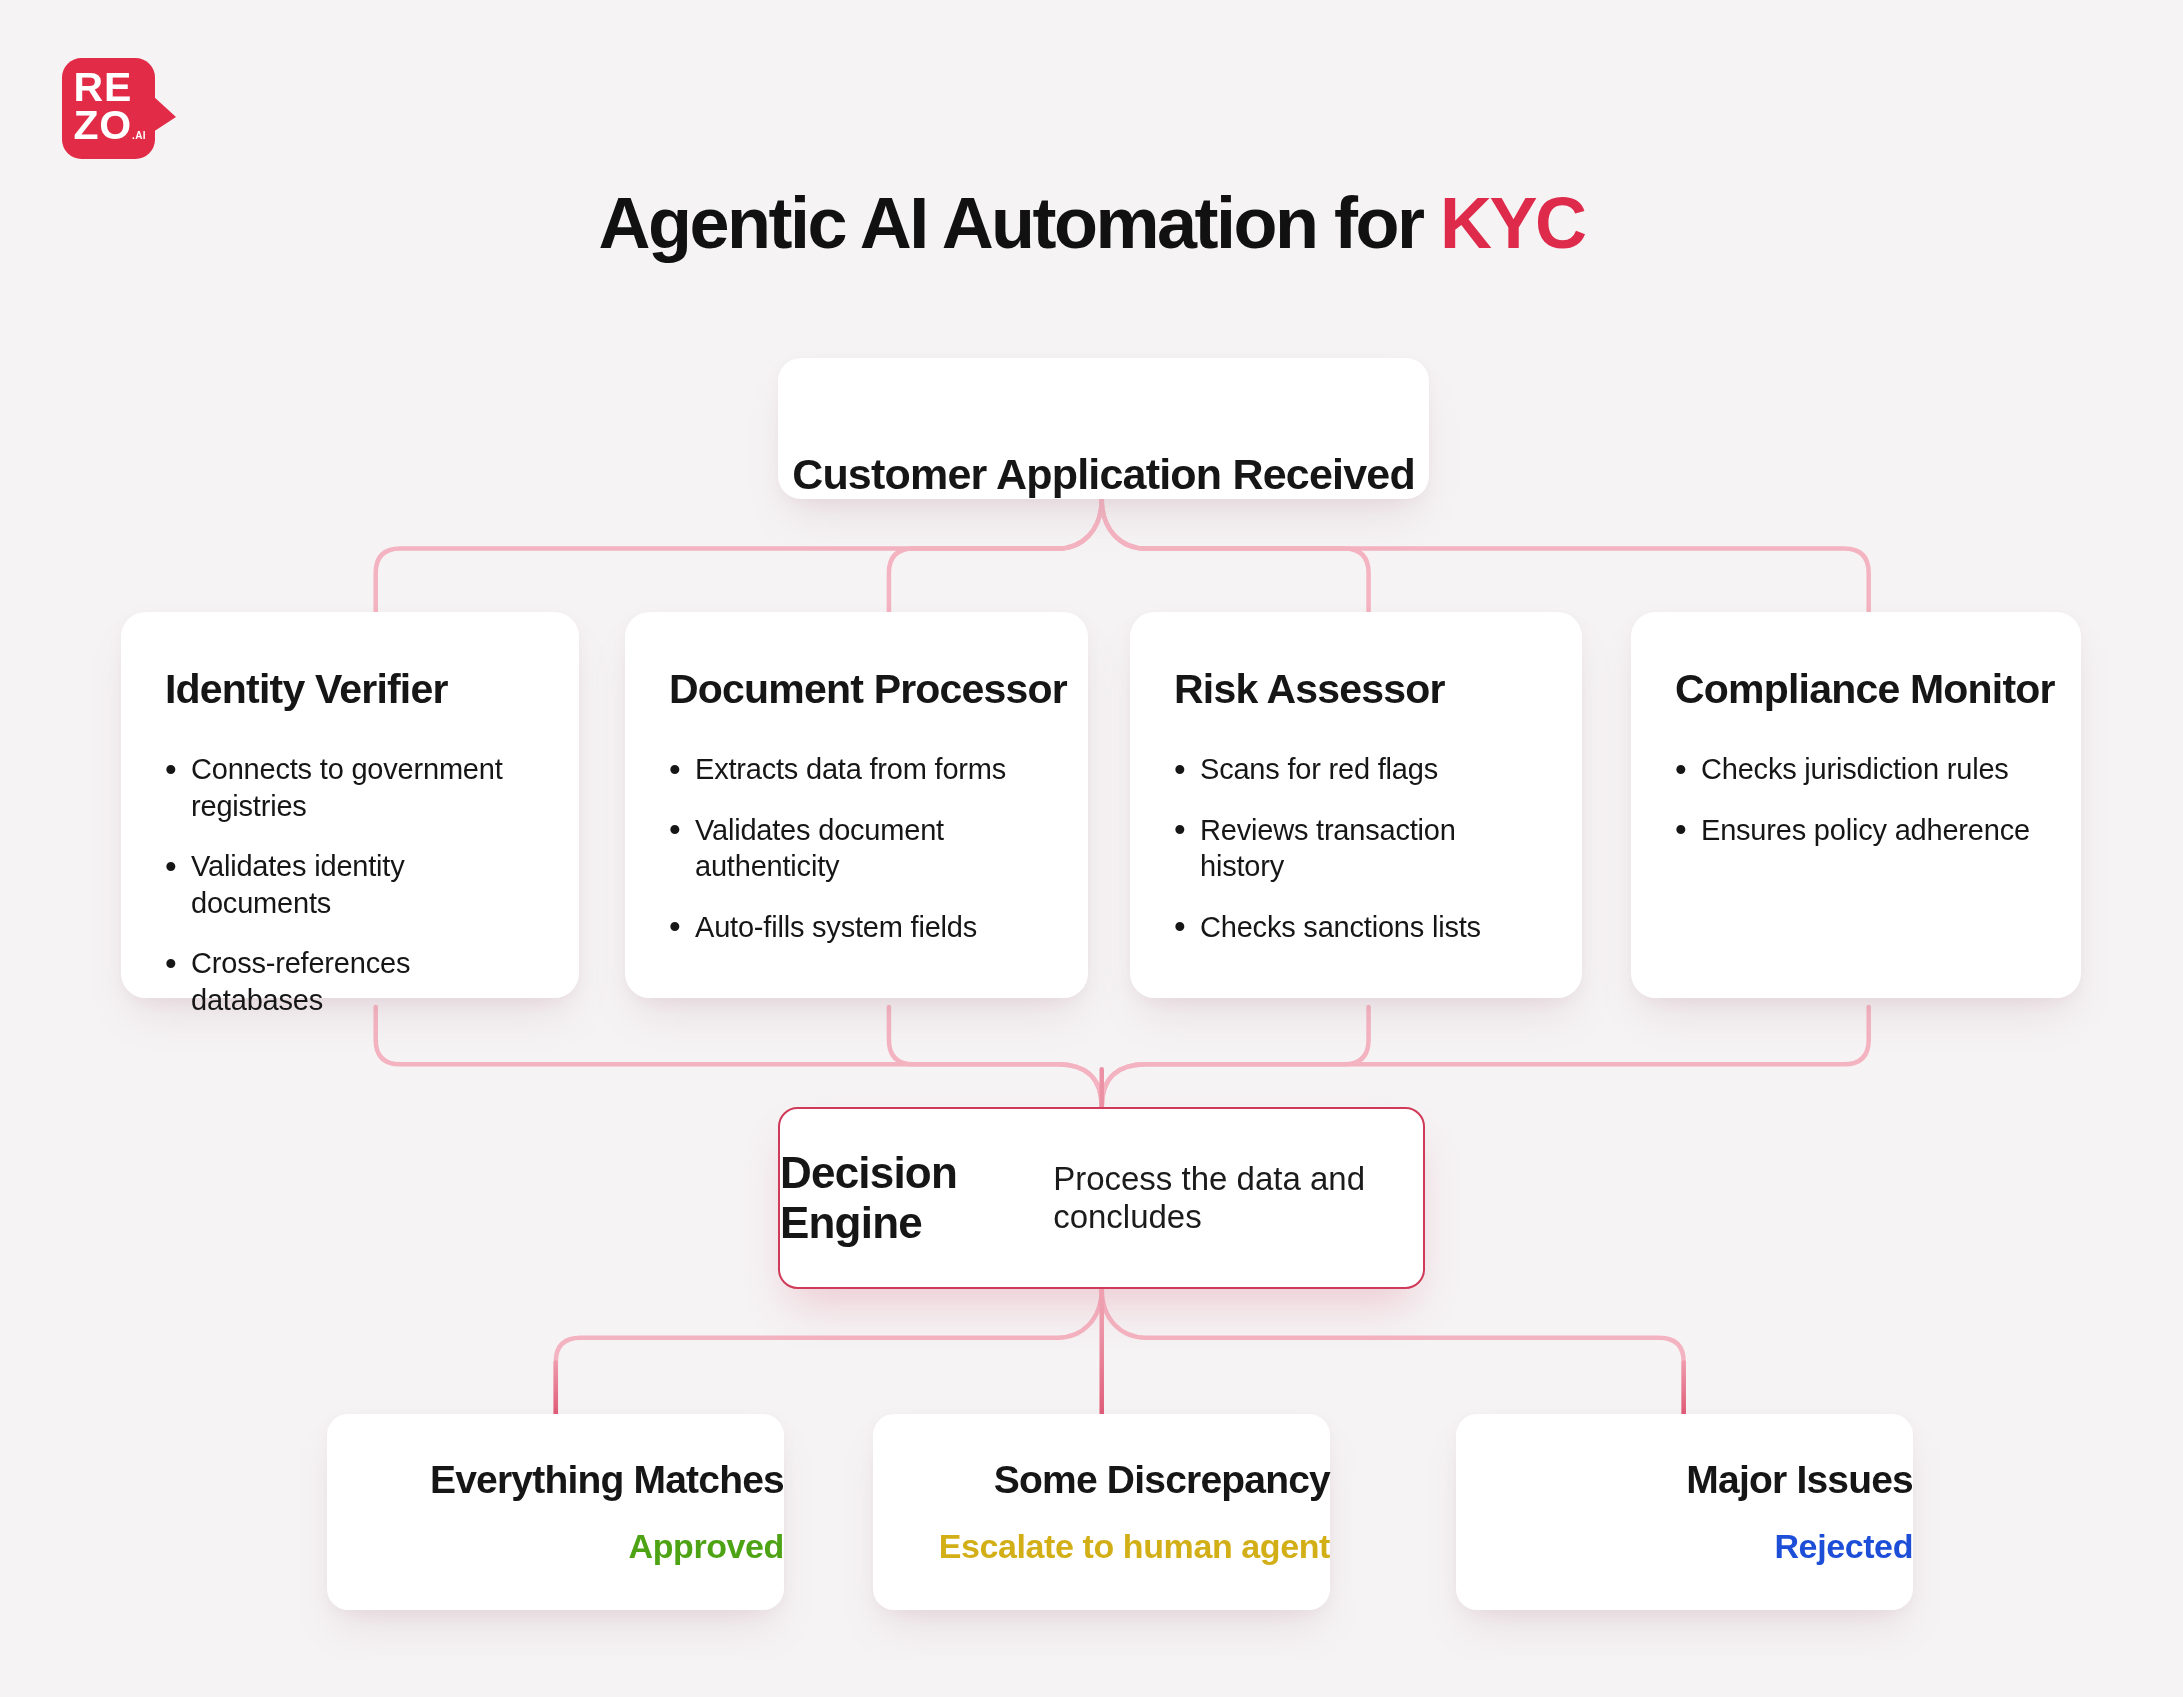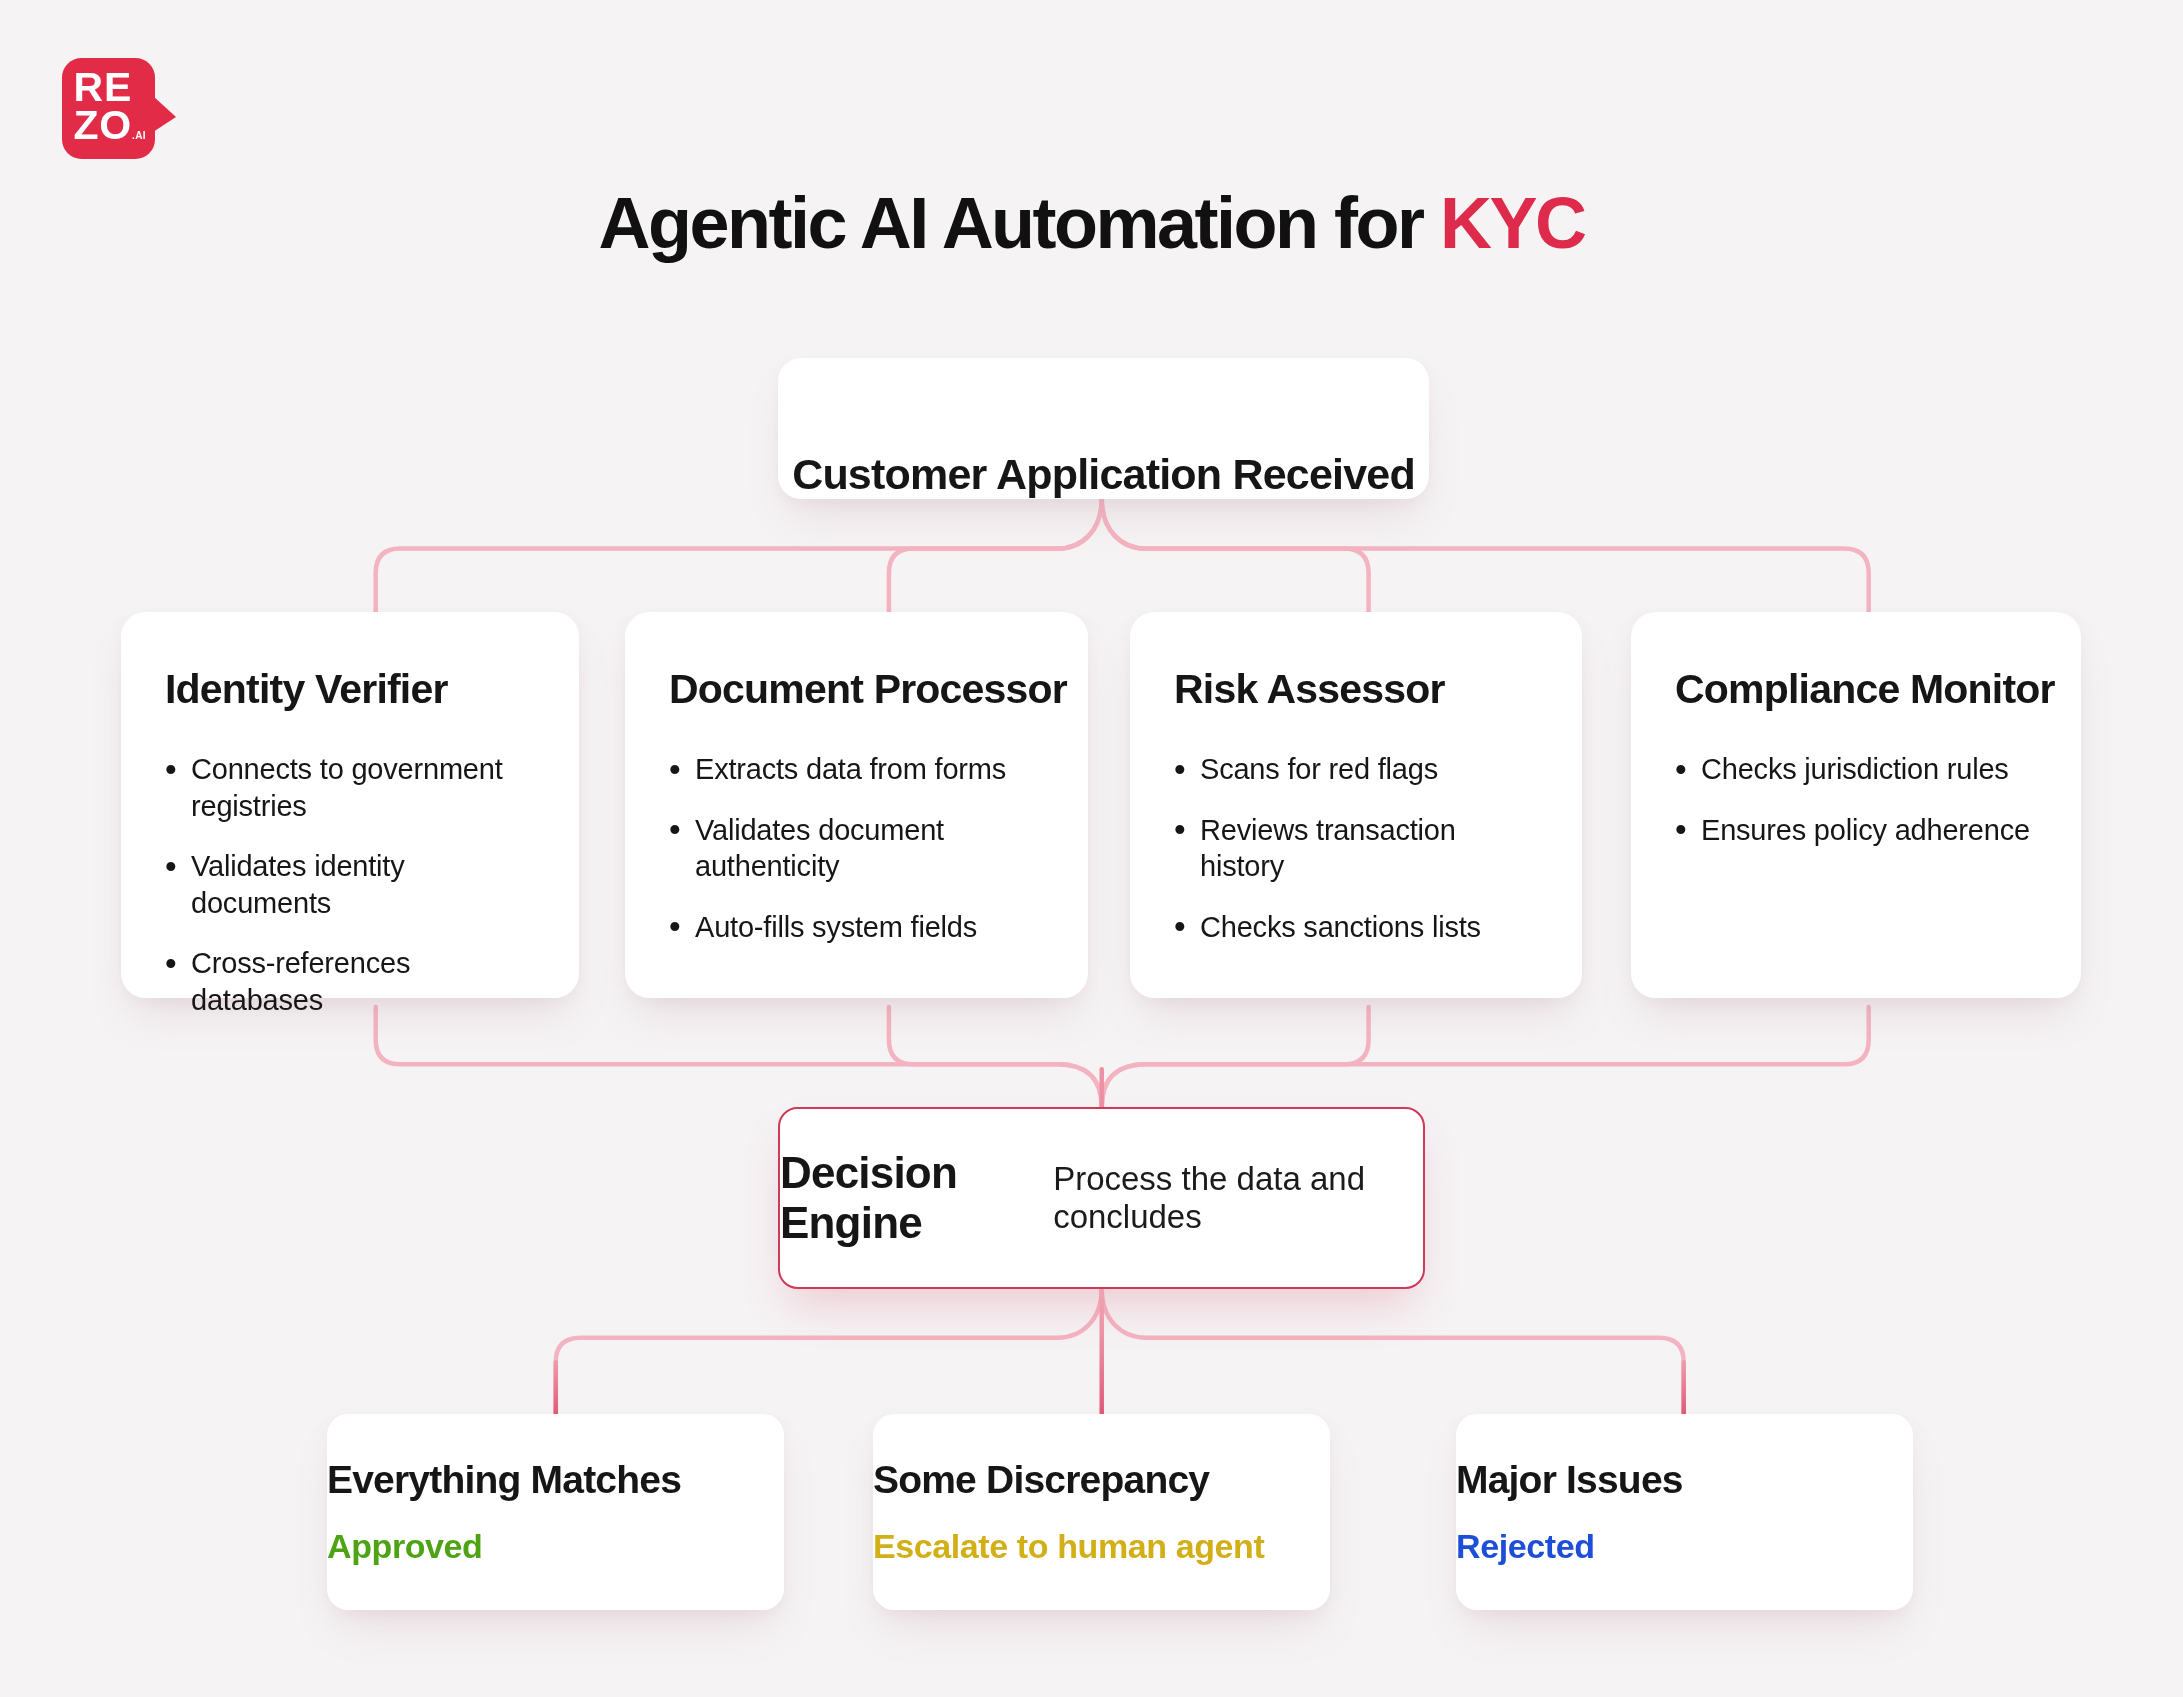--- a/index.html
+++ b/index.html
@@ -38,21 +38,21 @@
   .agent-4{left:1631px;width:450px;}
   
   .decision{left:778px;top:1107px;width:647px;height:182px;border-radius:19.6px;
     border:2.5px solid #CF3A58;box-sizing:border-box;
     display:flex;flex-direction:row;align-items:center;justify-content:center;gap:13px;
     box-shadow:0 24.6px 45px -12.3px rgba(215,90,120,.28);}
   .decision .d-title{font-size:44px;font-weight:700;letter-spacing:-0.8px;}
   .decision .d-sub{font-size:33px;color:#1b1b1b;}
   
   .outcome{top:1414px;width:457px;height:196px;border-radius:21px;
-    display:flex;flex-direction:column;align-items:flex-start;justify-content:center;gap:24.6px;}
+    display:flex;flex-direction:column;align-items:flex-end;justify-content:center;gap:24.6px;}
   .outcome .o-title{font-size:39px;font-weight:700;letter-spacing:-0.8px;}
   .outcome .o-status{font-size:34px;font-weight:700;letter-spacing:-0.4px;}
   .outcome-1{left:327px;}
   .outcome-2{left:873px;}
   .outcome-3{left:1456px;}
   
   .wires{position:absolute;left:0;top:0;width:2183px;height:1698px;pointer-events:none;}
   .wires path{fill:none;stroke-linecap:round;}
   .rail{stroke:#F4B3C0;stroke-width:5.5px;}
   .deep{stroke-width:5.5px;}

